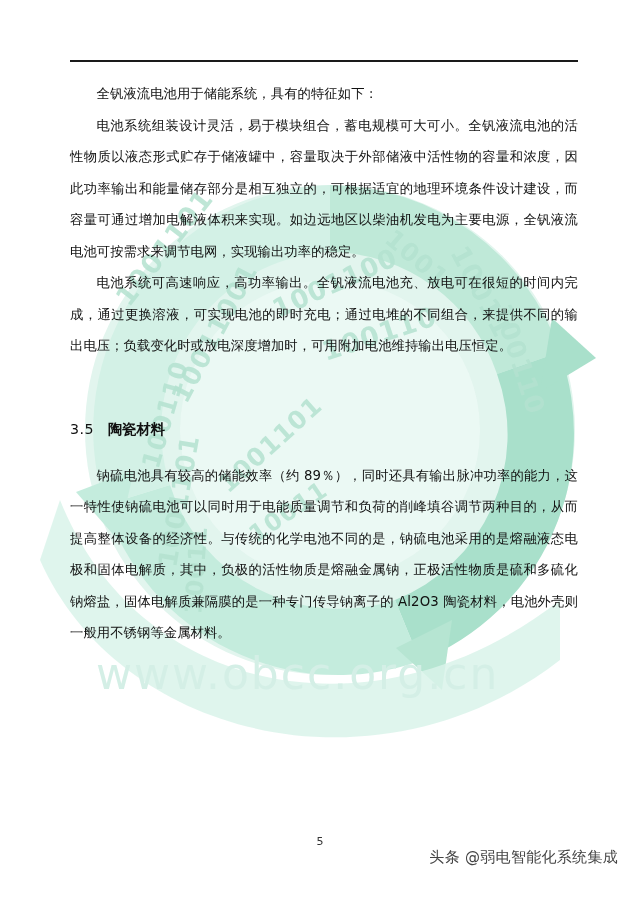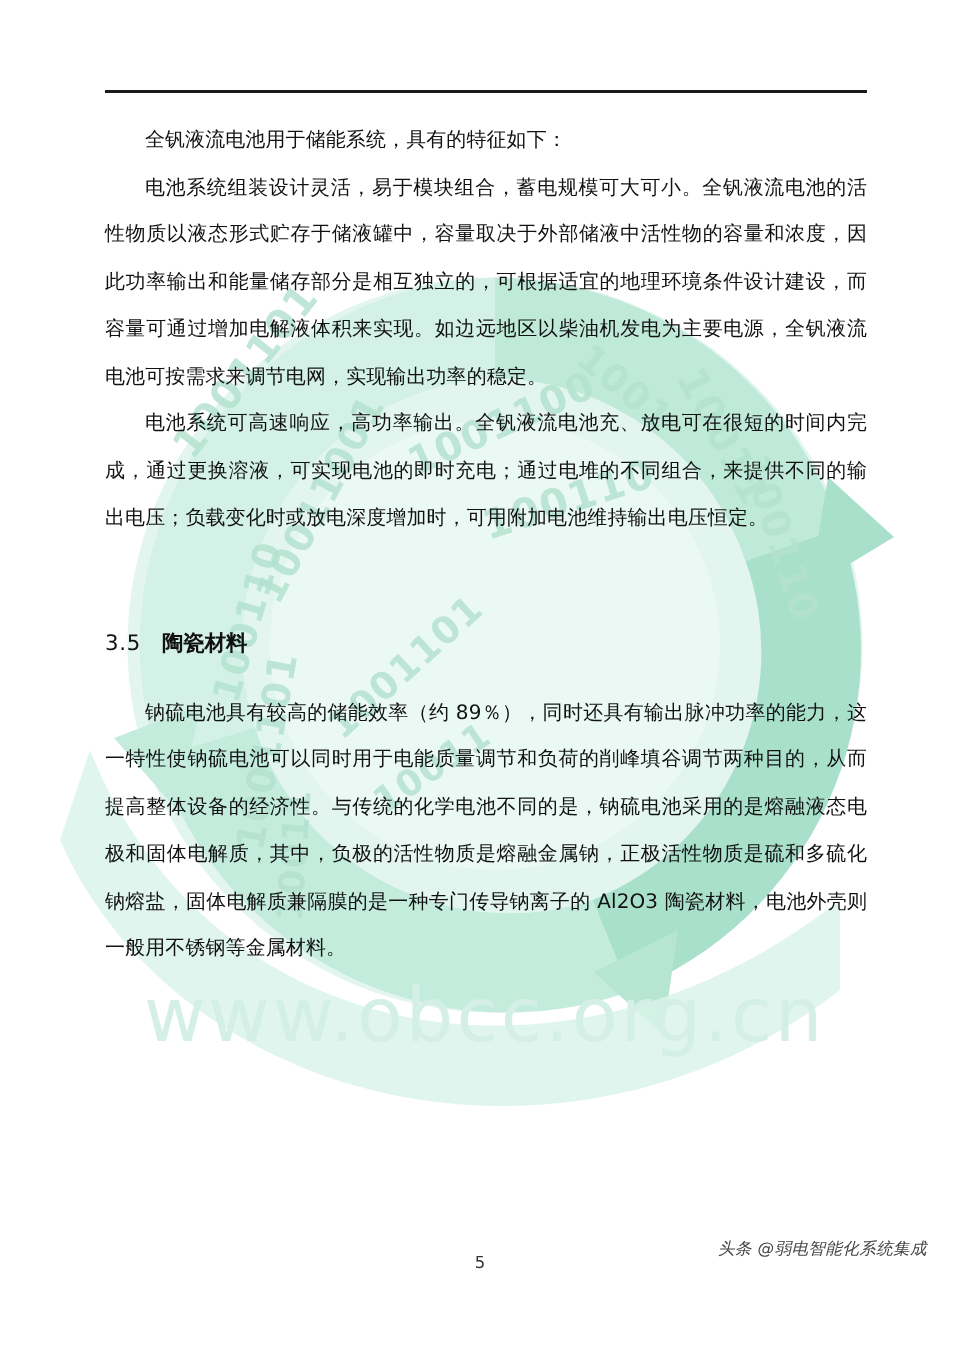--- a/index.html
+++ b/index.html
@@ -42,21 +42,21 @@
     white-space: nowrap;
     letter-spacing: 1px;
     opacity: .85;
   }
 
   .wm-url {
     position: absolute;
     left: 96px;
     top: 648px;
     font-family: "DejaVu Sans", "Liberation Sans", sans-serif;
-    font-size: 50px;
+    font-size: 44px;
     letter-spacing: 2px;
     color: #d4efe6;
     font-weight: 400;
     white-space: nowrap;
   }
 
   
   #content {
     position: absolute;
     left: 0;
@@ -118,27 +118,26 @@
     width: 640px;
     text-align: center;
     font-size: 11px;
     color: #333333;
     font-family: "DejaVu Sans", "Liberation Sans", sans-serif;
   }
 
   #source-credit {
     position: absolute;
     right: 22px;
-    top: 825px;
-    font-size: 11px;
+    top: 848px;
+    font-size: 15px;
     color: #444444;
     font-family: "DejaVu Sans", "Liberation Sans", sans-serif;
     white-space: nowrap;
     letter-spacing: .3px;
-    font-style: italic;
   }
 </style>
 </head>
 <body>
 
 <div id="page">
 
   <div id="watermark-layer">
     <svg id="wm-svg" width="640" height="905" viewBox="0 0 640 905">
       <defs>

